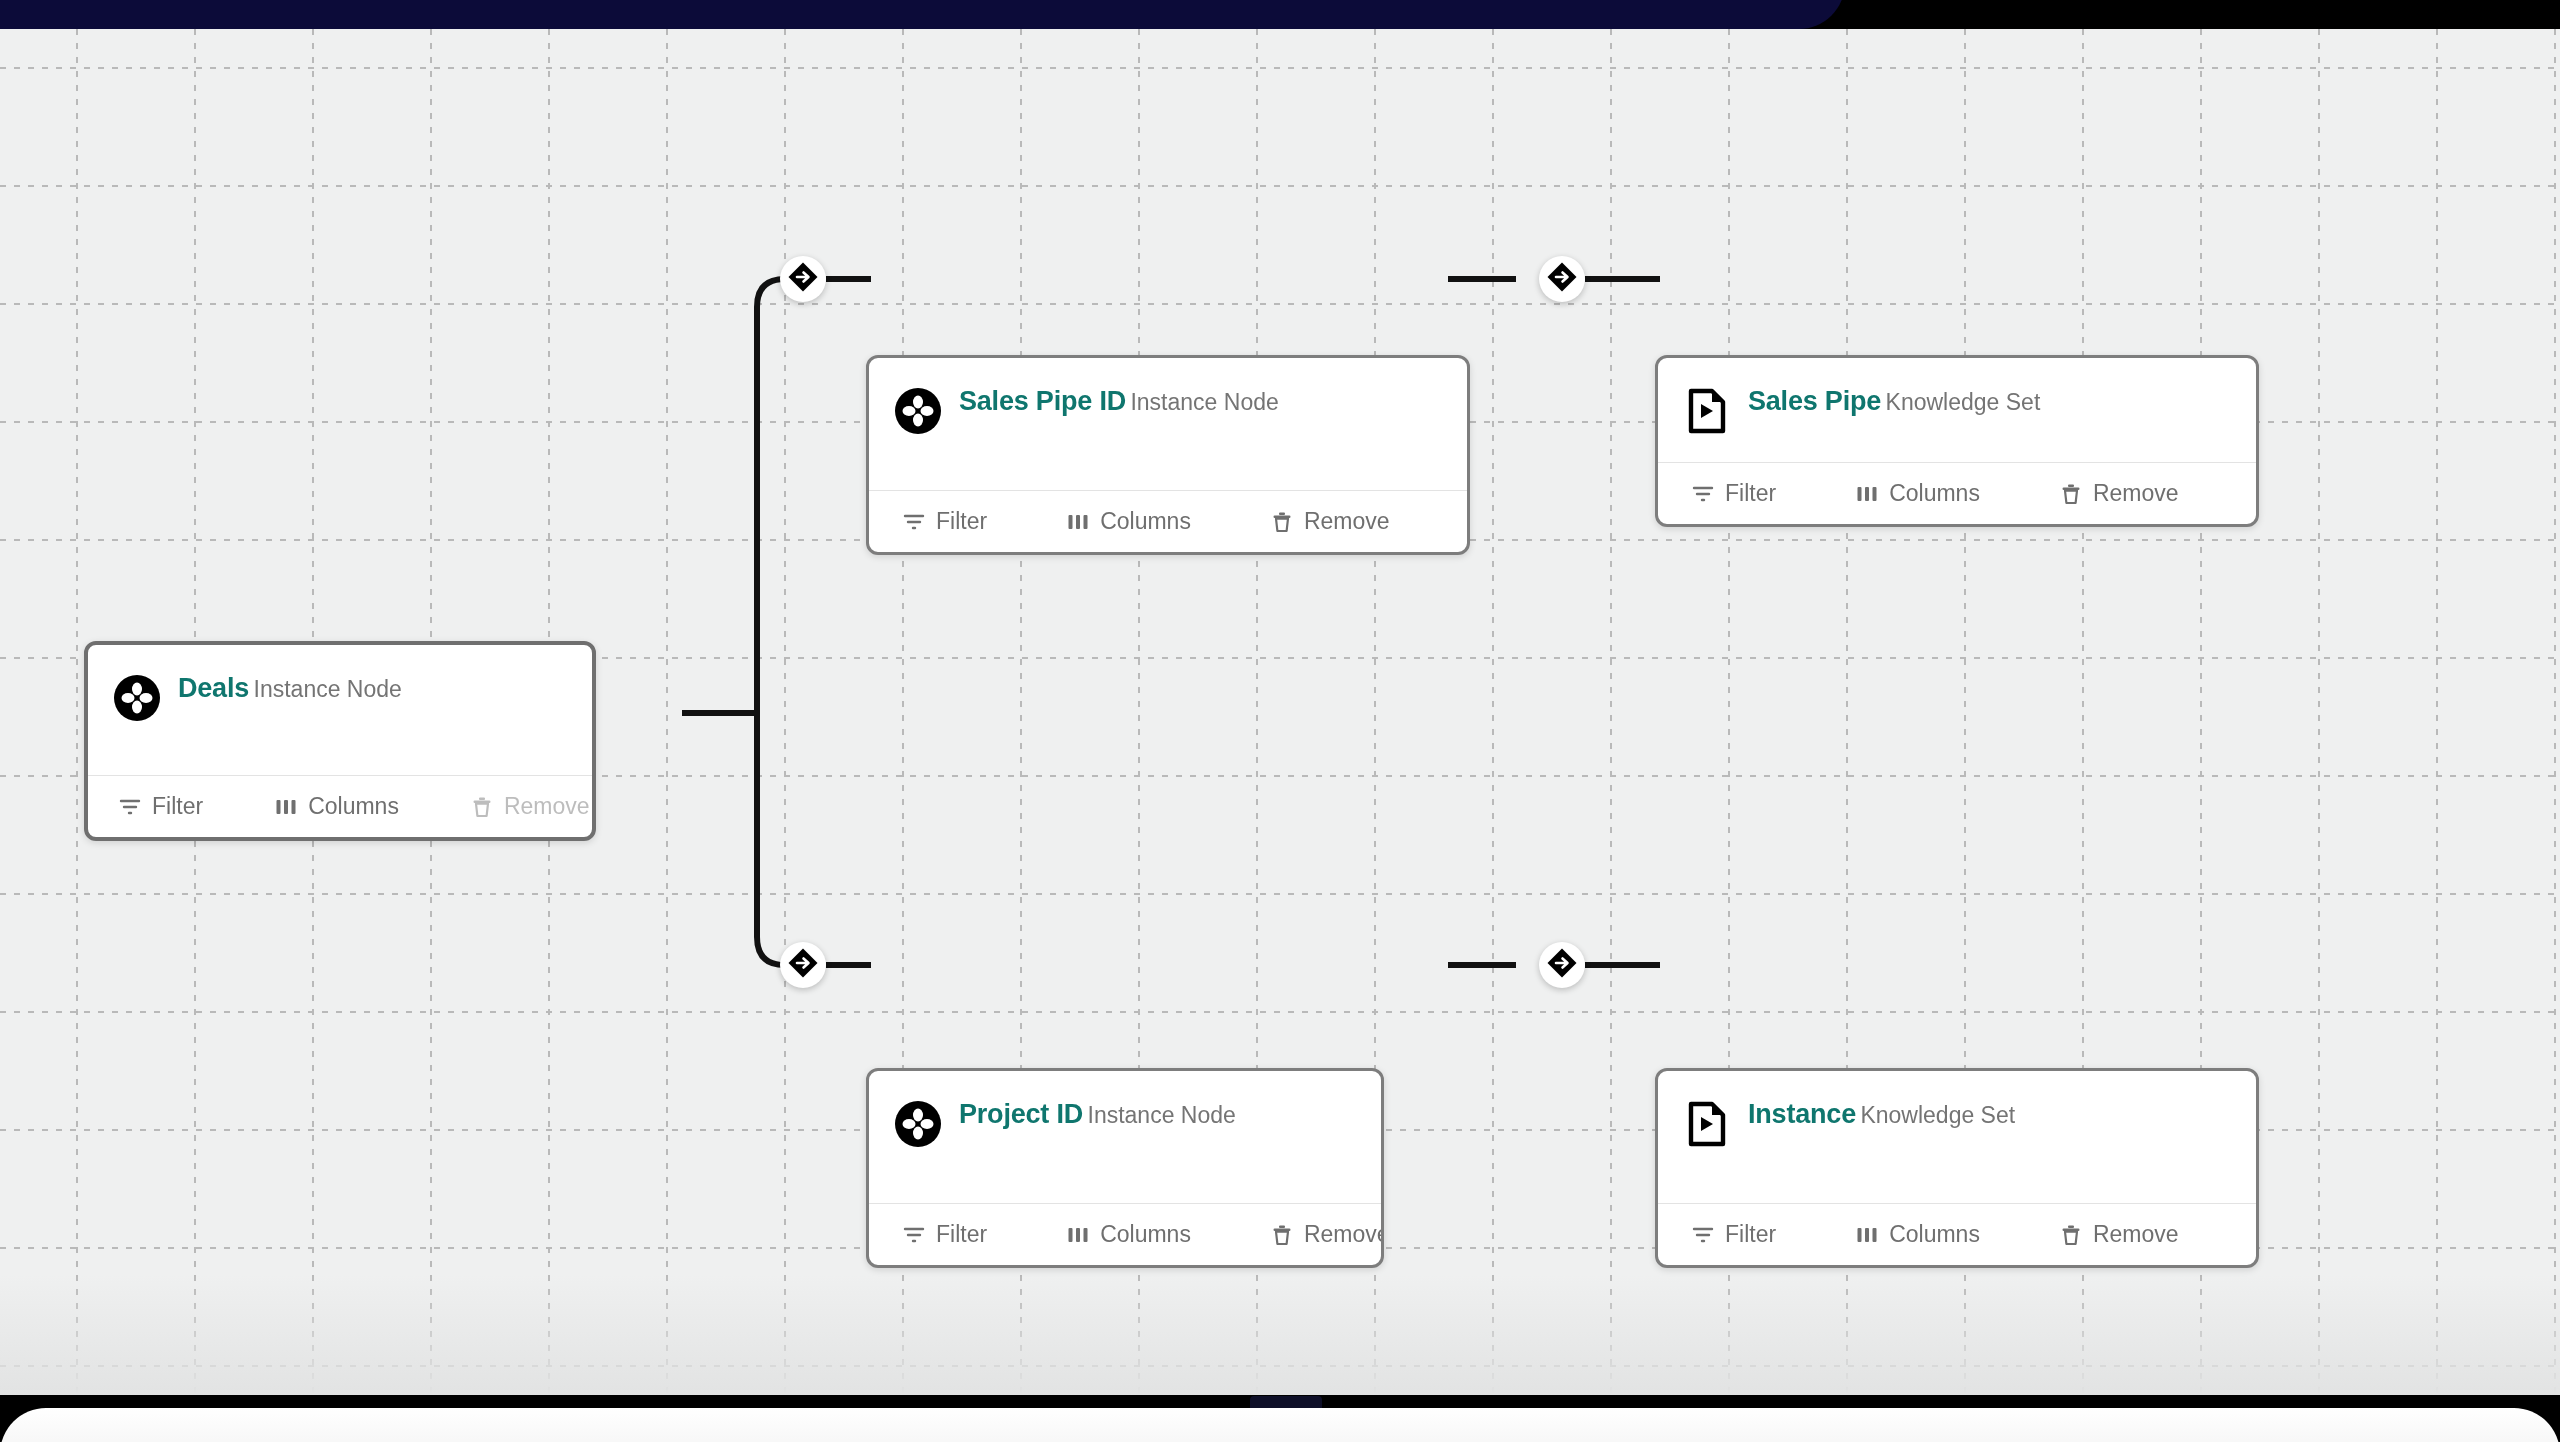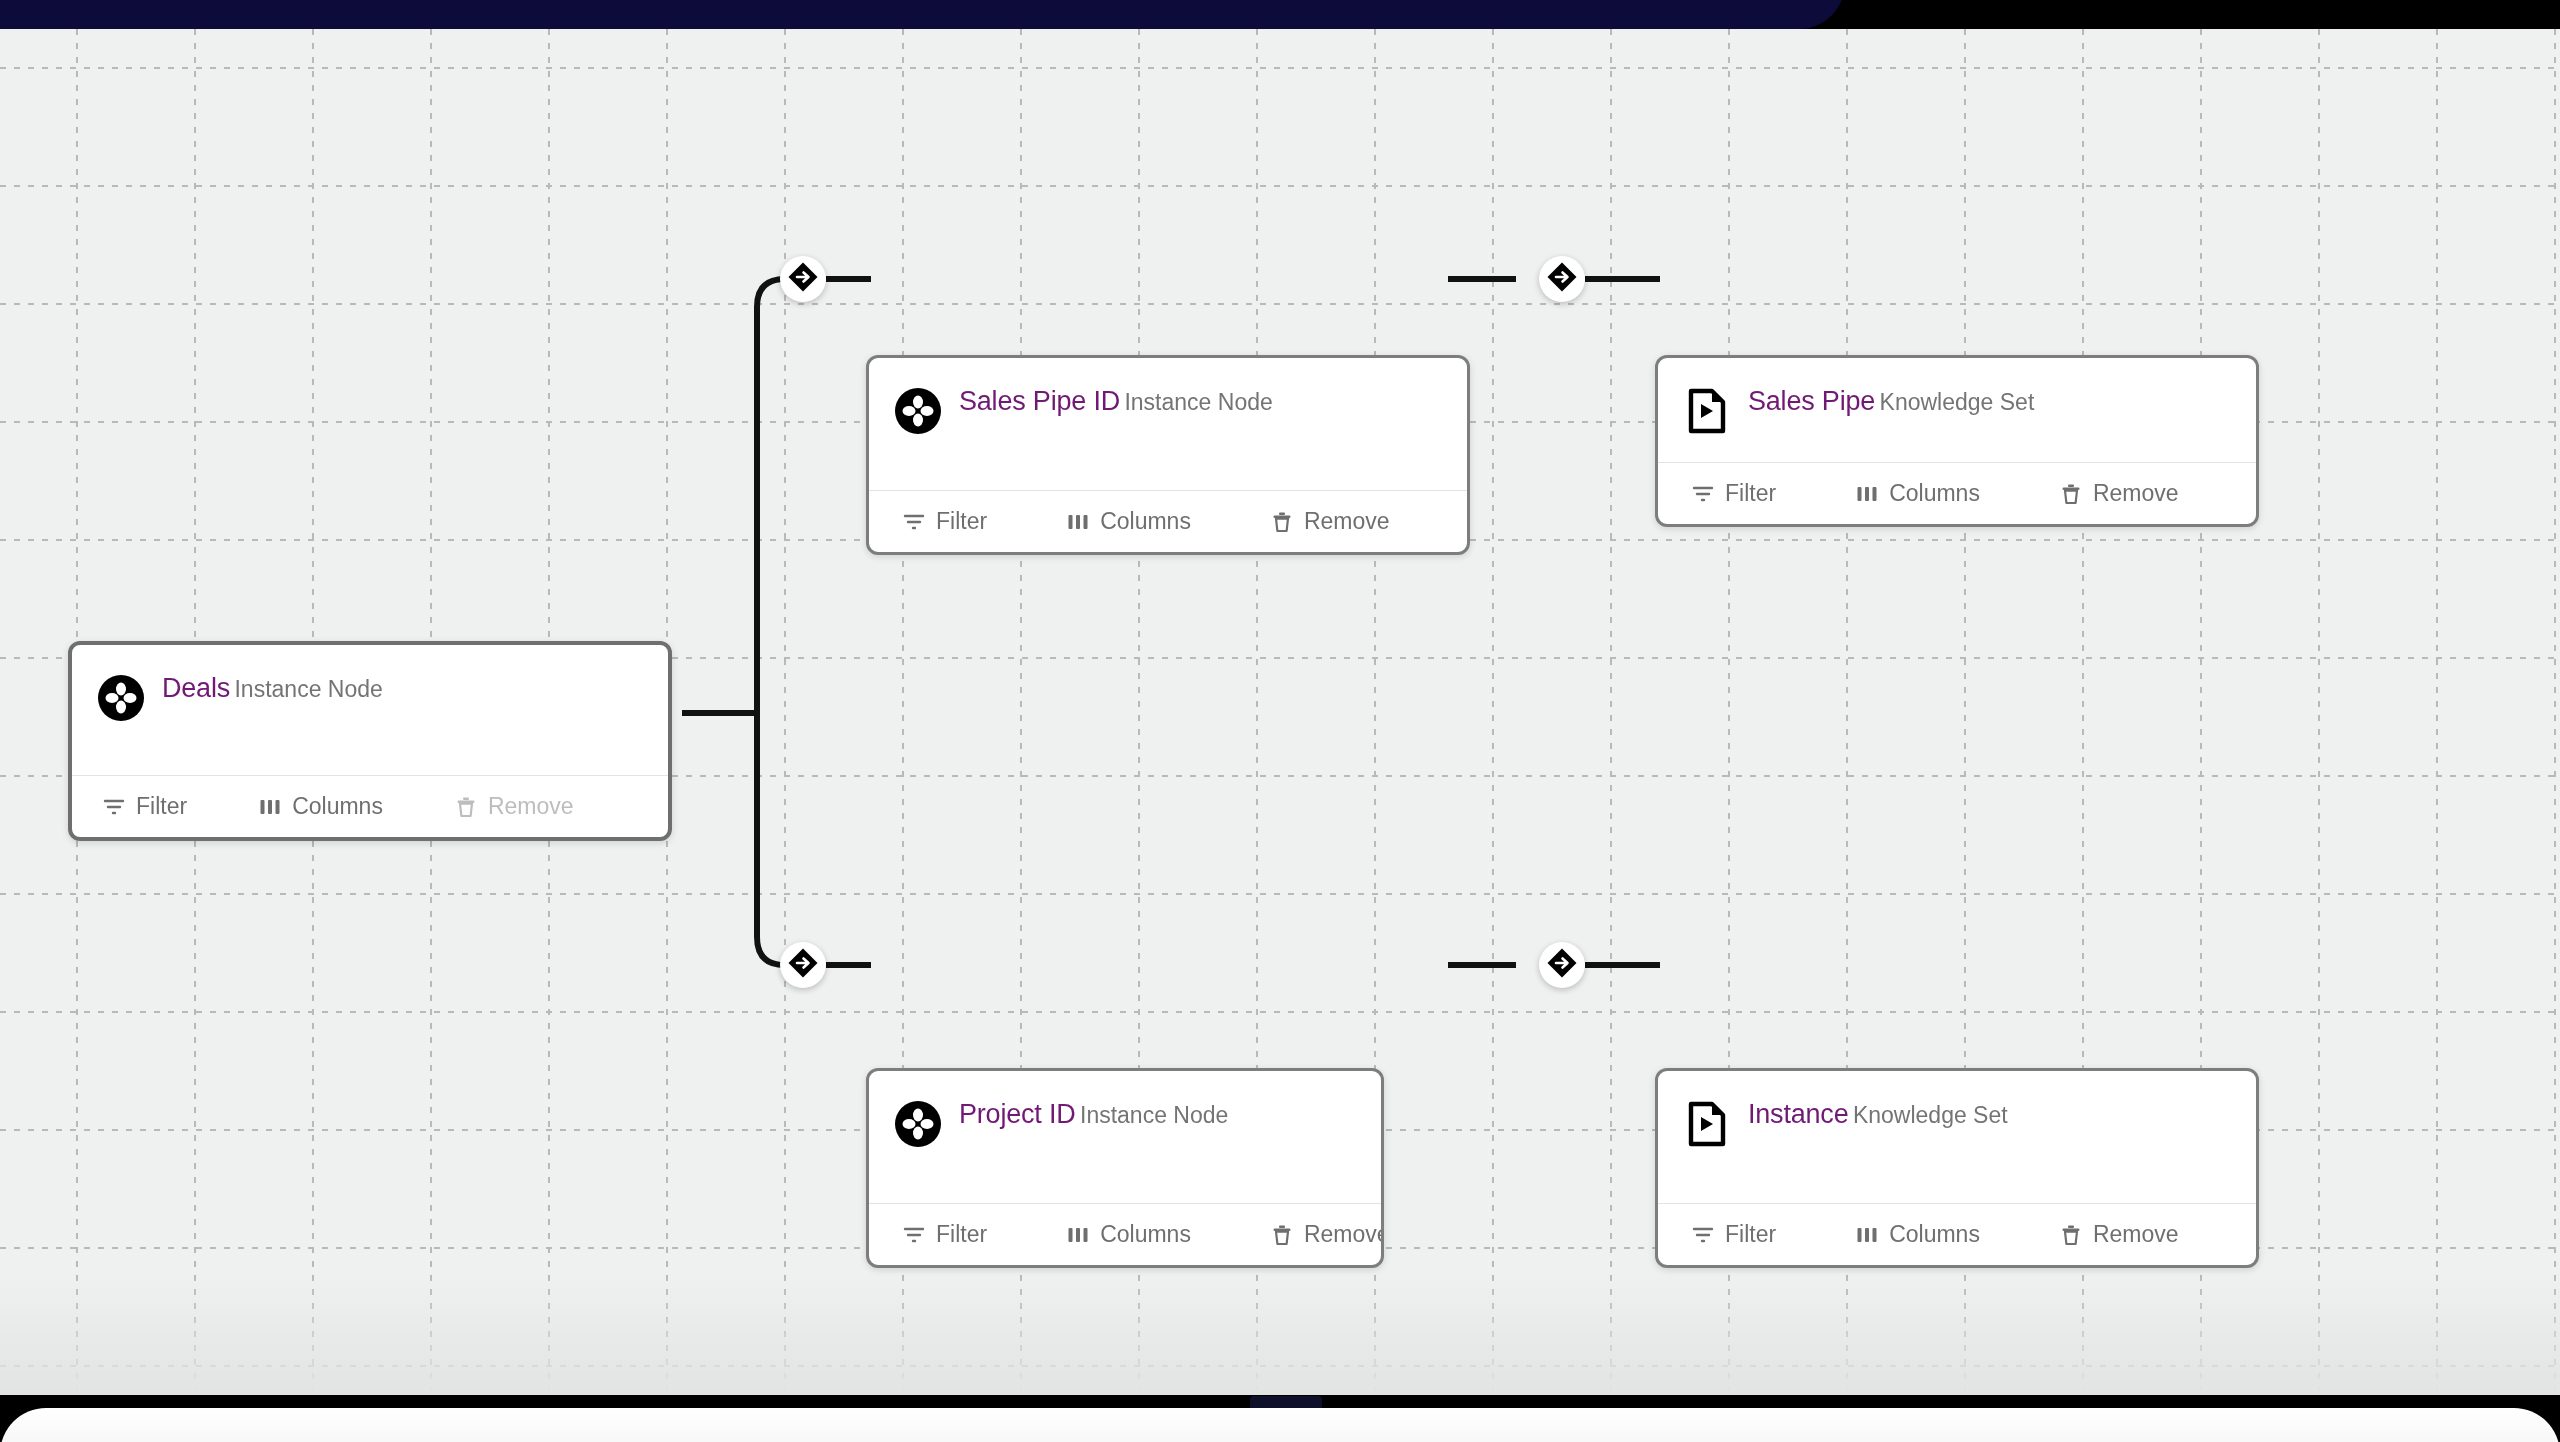--- a/index.html
+++ b/index.html
@@ -85,21 +85,21 @@
     z-index:10;
   }
   .node.selected{ border-color:#6f6f6f; border-width:4px; }
   .node-body{
     display:flex; align-items:flex-start; gap:18px;
     padding:28px 26px 0 26px;
   }
   .node-icon{ flex:0 0 auto; width:46px; height:46px; margin-top:2px; }
   .node-text{ padding-top:0; }
   .node-title{
-    font-size:27px; font-weight:normal; color:#701a75;
+    font-size:27px; font-weight:bold; color:#0f766e;
     line-height:1.12; letter-spacing:-.2px; white-space:nowrap;
   }
   .node-sub{
     font-size:23px; color:#747474; line-height:1.25; 
     white-space:nowrap;
   }
   .node-actions{
     position:absolute; left:0; right:0; bottom:0;
     height:62px;
     border-top:1.5px solid #e3e3e3;
@@ -217,21 +217,21 @@
 
     <path d="M1585,250 L1660,250" stroke="#111" stroke-width="6" fill="none"></path>
 
     <path d="M826,936 L871,936" stroke="#111" stroke-width="6" fill="none"></path>
 
     <path d="M1448,936 L1516,936" stroke="#111" stroke-width="6" fill="none"></path>
 
     <path d="M1585,936 L1660,936" stroke="#111" stroke-width="6" fill="none"></path>
   </svg>
 
-  <div class="node node-deals selected" style="left:68px; top:612px; width:604px; height:200px;">
+  <div class="node node-deals selected" style="left:84px; top:612px; width:512px; height:200px;">
     <div class="node-body">
       <span class="node-icon">
         <svg width="46" height="46" viewBox="0 0 46 46" xmlns="http://www.w3.org/2000/svg">
           <circle cx="23" cy="23" r="23" fill="#000"></circle>
           <ellipse cx="23" cy="14" rx="5" ry="6.5" fill="#fff"></ellipse>
           <ellipse cx="23" cy="32" rx="5" ry="6.5" fill="#fff"></ellipse>
           <ellipse cx="14" cy="23" rx="6.5" ry="5" fill="#fff"></ellipse>
           <ellipse cx="32" cy="23" rx="6.5" ry="5" fill="#fff"></ellipse>
         </svg>
       </span>

